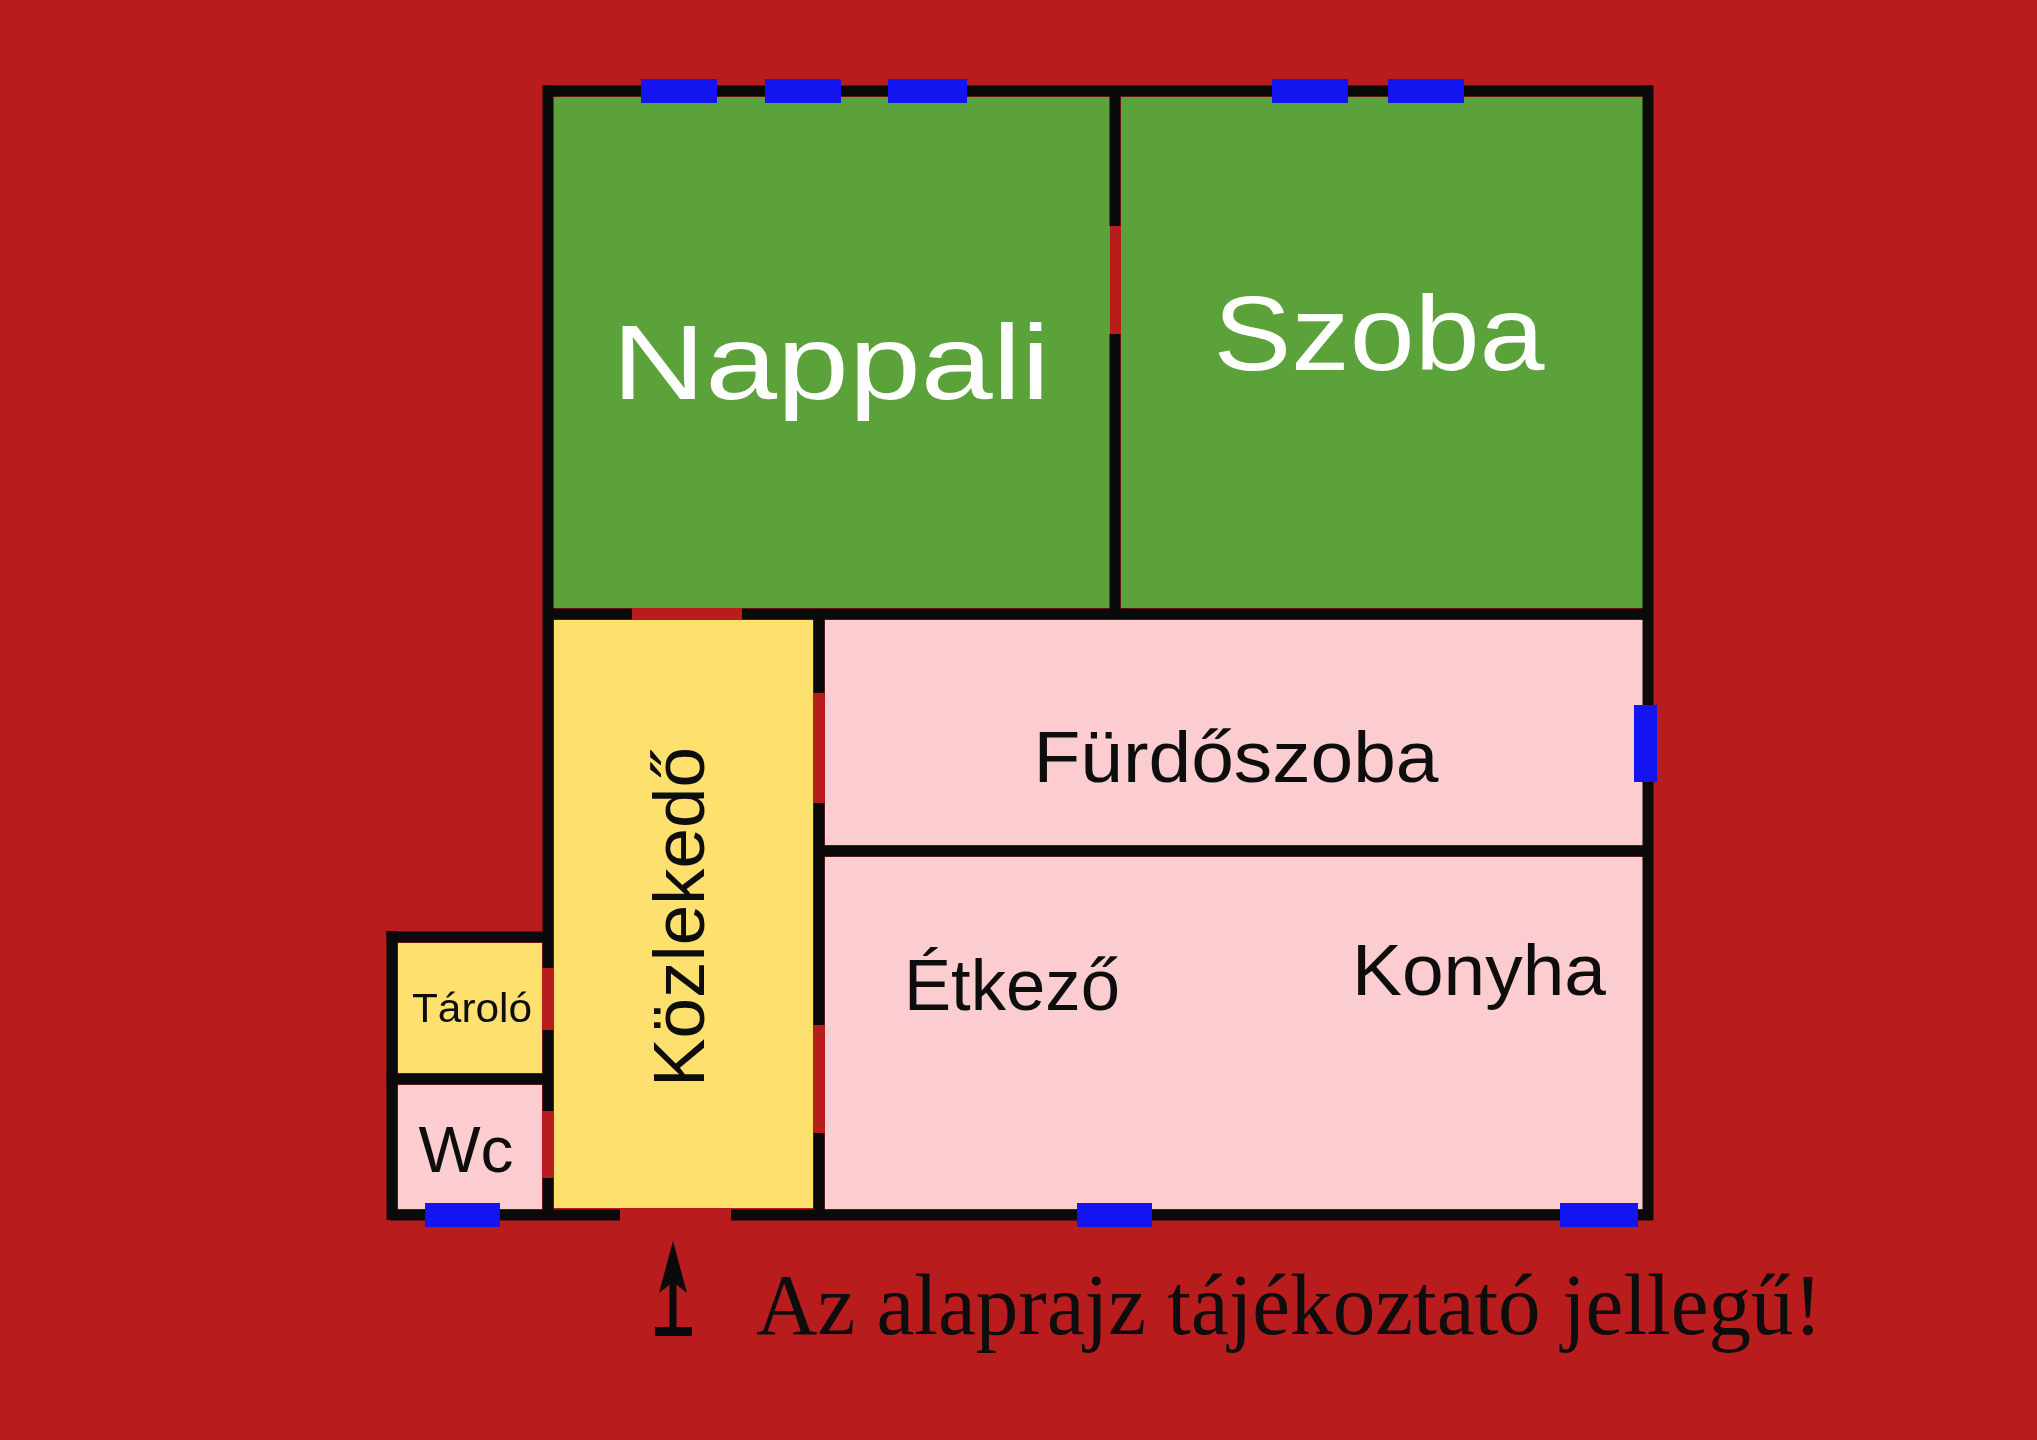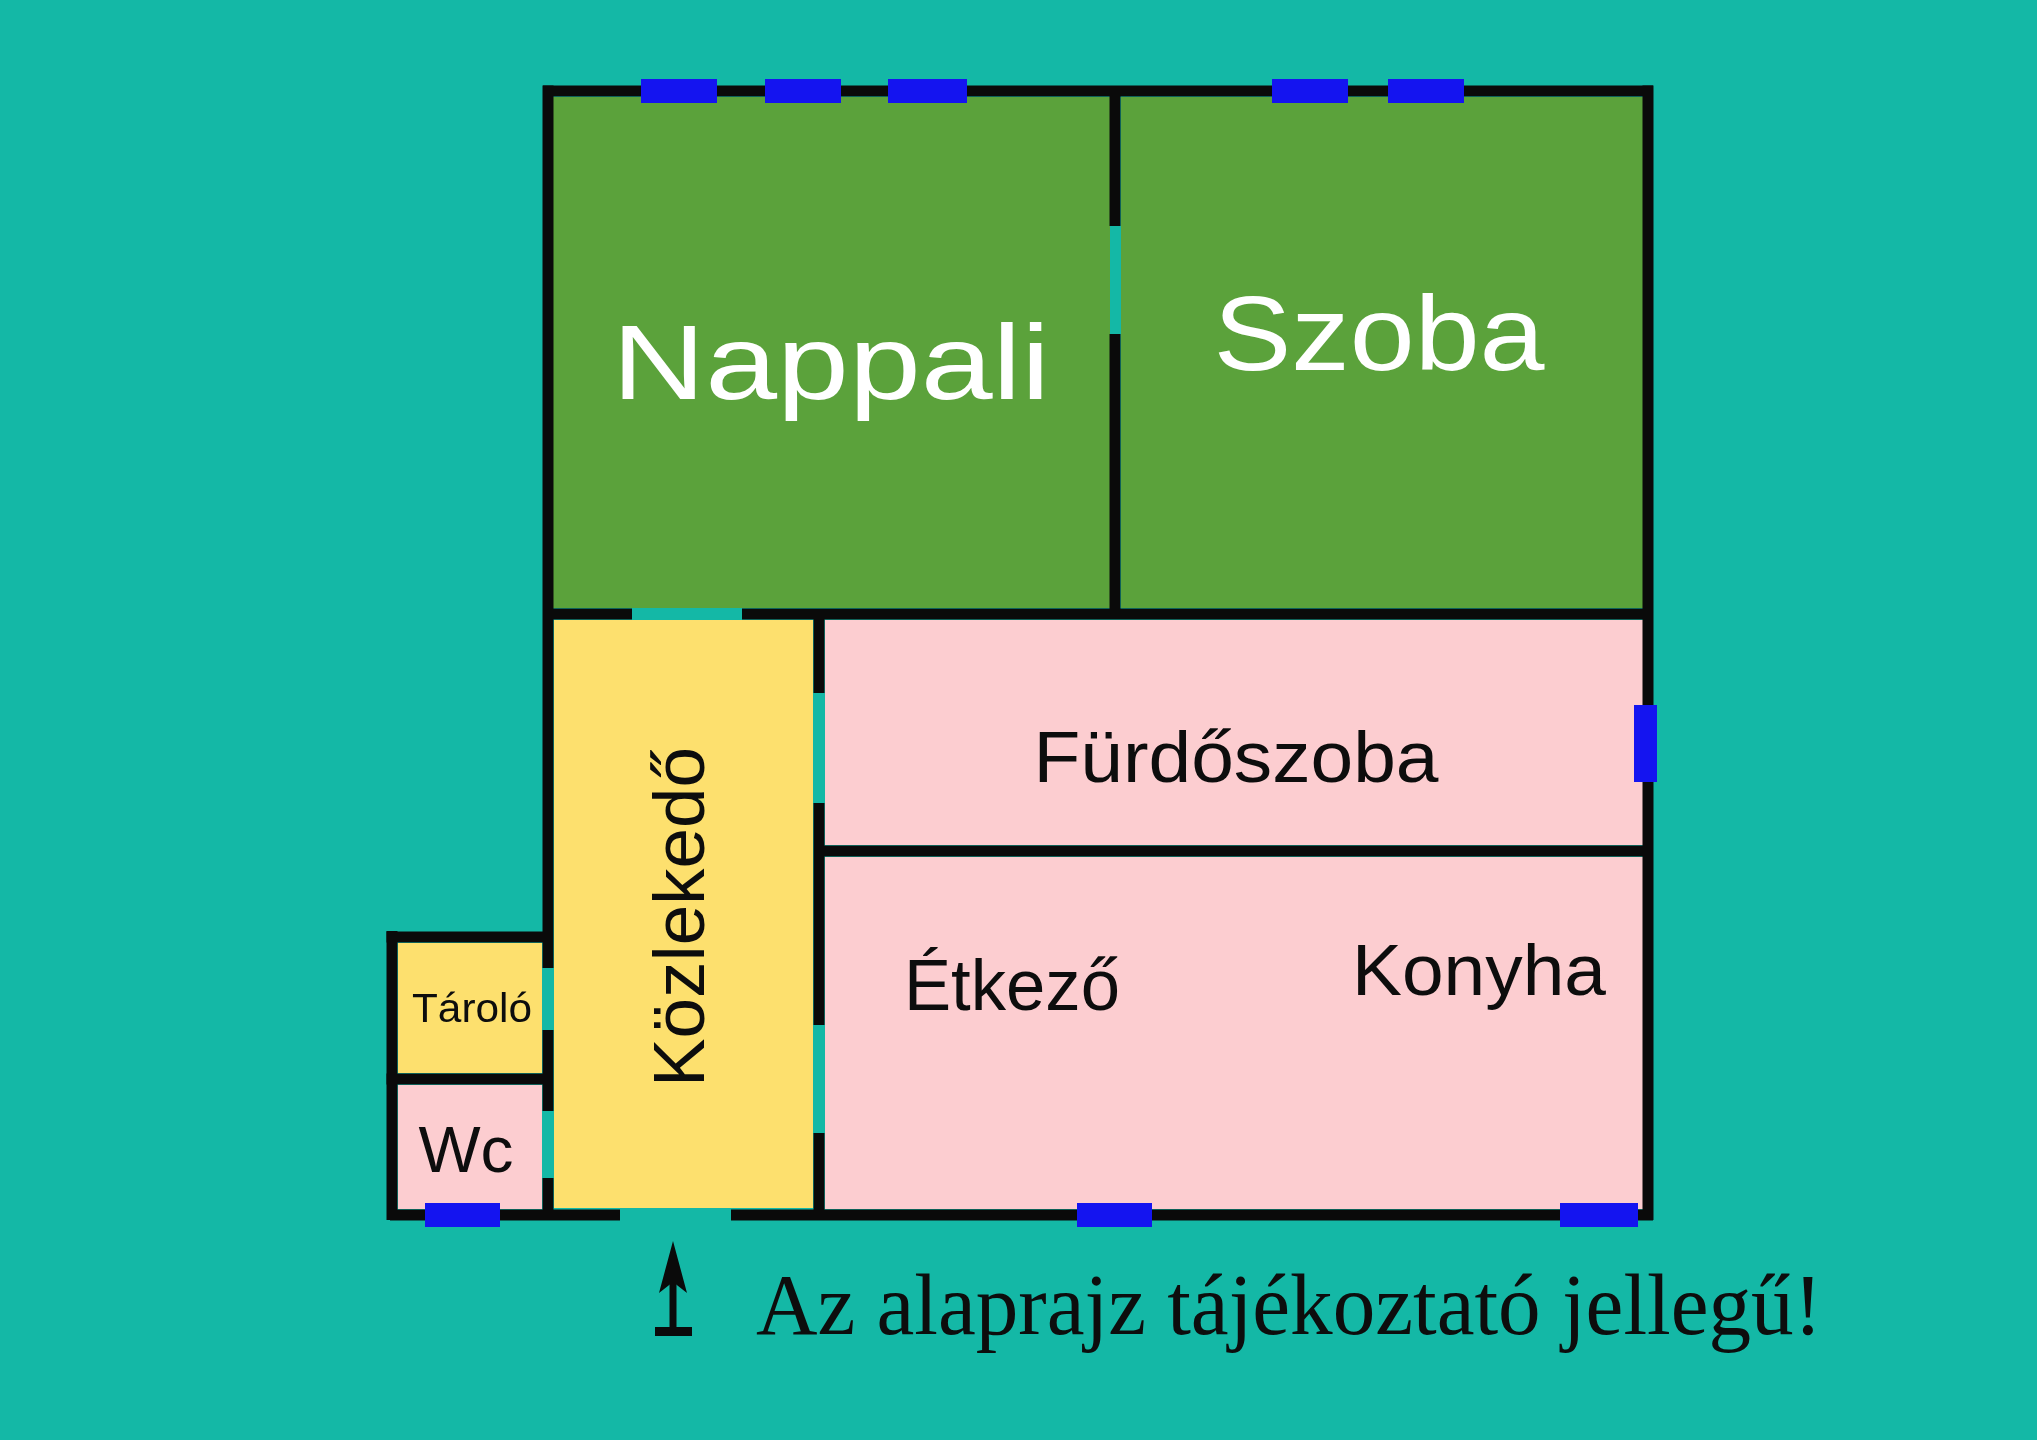--- a/index.html
+++ b/index.html
@@ -7,21 +7,21 @@
     padding: 0;
     background: #ffffff;
     width: 2037px;
     height: 1440px;
     overflow: hidden;
   }
   .canvas-wrap {
     position: relative;
     width: 2037px;
     height: 1440px;
-    background: #14b8a6;
+    background: #b91c1c;
   }
   svg { display: block; }
   .wall-line { stroke-width: 11; stroke-linecap: butt; fill: none; }
   .room-lbl {
     font-family: "Liberation Sans", "DejaVu Sans", sans-serif;
     text-anchor: middle;
   }
   .serif-lbl {
     font-family: "Liberation Serif", "DejaVu Serif", serif;
     text-anchor: middle;

